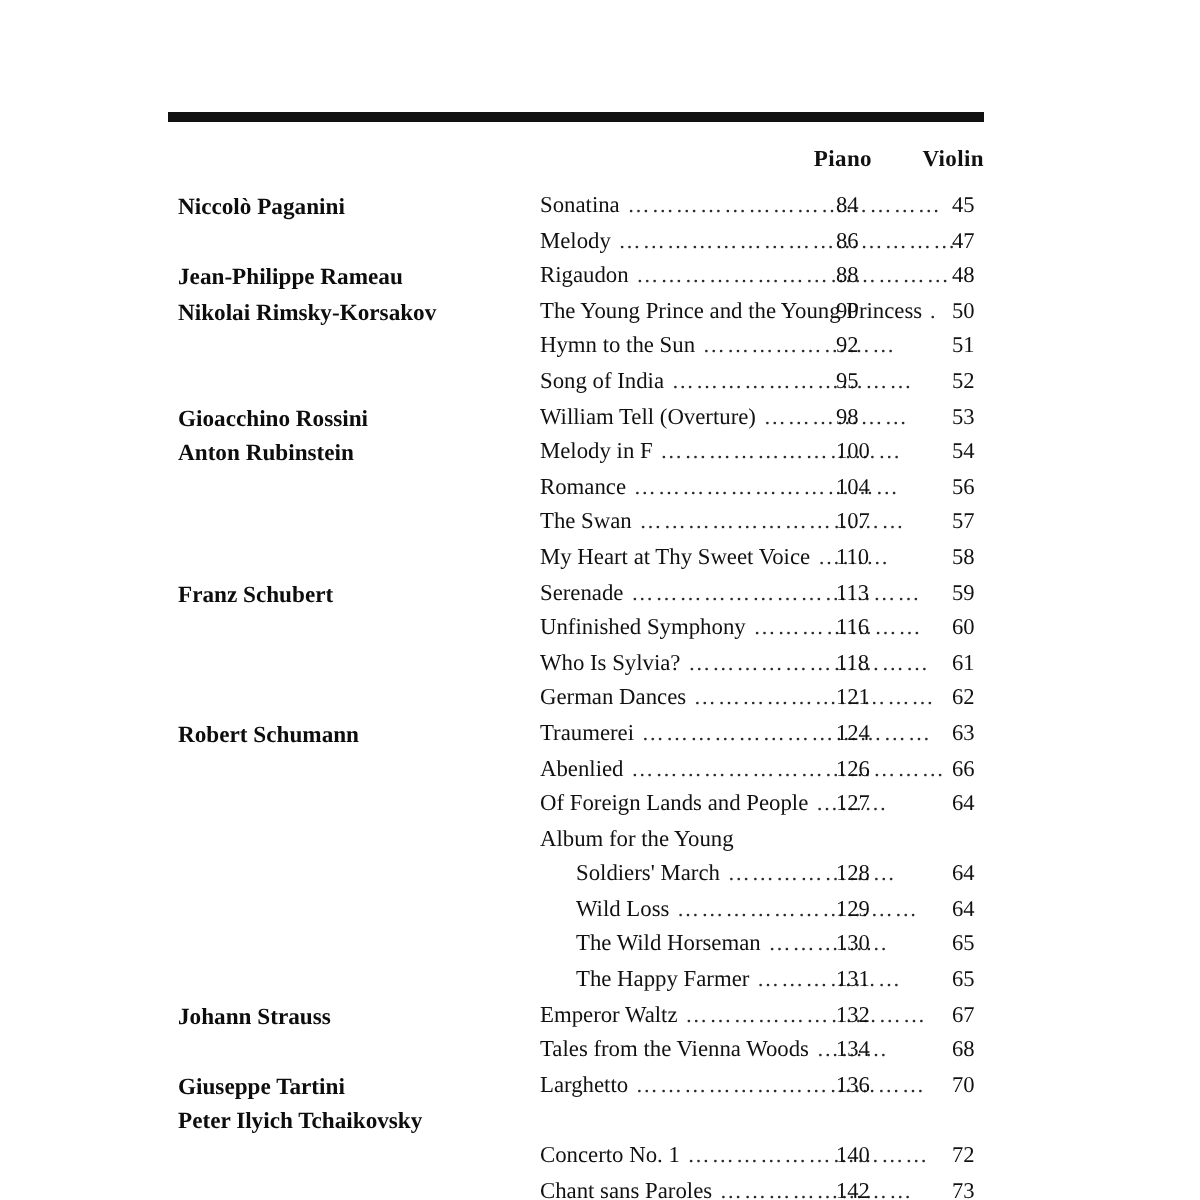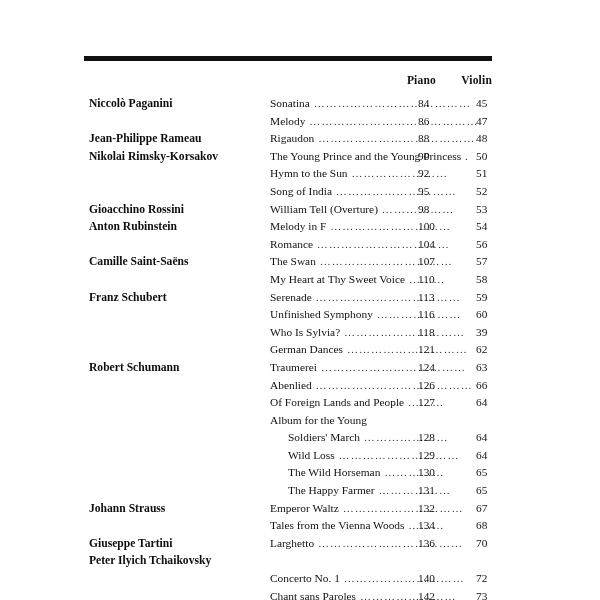--- a/index.html
+++ b/index.html
@@ -148,38 +148,37 @@
       </div>
       <div class="row">
         <div class="composer">Anton Rubinstein</div>
         <div class="entry"><span class="title-cell">Melody in F</span><span class="dots"> …………………………</span><span class="pg pg-piano">100</span><span class="pg pg-violin">54</span></div>
       </div>
       <div class="row">
         <div class="composer"></div>
         <div class="entry"><span class="title-cell">Romance</span><span class="dots"> ……………………………</span><span class="pg pg-piano">104</span><span class="pg pg-violin">56</span></div>
       </div>
       <div class="row">
-        <div class="composer">Camille Saint-Saëns</div>
         <div class="entry"><span class="title-cell">The Swan</span><span class="dots"> ……………………………</span><span class="pg pg-piano">107</span><span class="pg pg-violin">57</span></div>
       </div>
       <div class="row">
         <div class="composer"></div>
         <div class="entry"><span class="title-cell">My Heart at Thy Sweet Voice</span><span class="dots"> ………</span><span class="pg pg-piano">110</span><span class="pg pg-violin">58</span></div>
       </div>
       <div class="row">
         <div class="composer">Franz Schubert</div>
         <div class="entry"><span class="title-cell">Serenade</span><span class="dots"> ………………………………</span><span class="pg pg-piano">113</span><span class="pg pg-violin">59</span></div>
       </div>
       <div class="row">
         <div class="composer"></div>
         <div class="entry"><span class="title-cell">Unfinished Symphony</span><span class="dots"> …………………</span><span class="pg pg-piano">116</span><span class="pg pg-violin">60</span></div>
       </div>
       <div class="row">
         <div class="composer"></div>
-        <div class="entry"><span class="title-cell">Who Is Sylvia?</span><span class="dots"> …………………………</span><span class="pg pg-piano">118</span><span class="pg pg-violin">39</span></div>
+        <div class="entry"><span class="title-cell">Who Is Sylvia?</span><span class="dots"> …………………………</span><span class="pg pg-piano">118</span><span class="pg pg-violin">61</span></div>
       </div>
       <div class="row">
         <div class="composer"></div>
         <div class="entry"><span class="title-cell">German Dances</span><span class="dots"> …………………………</span><span class="pg pg-piano">121</span><span class="pg pg-violin">62</span></div>
       </div>
       <div class="row">
         <div class="composer">Robert Schumann</div>
         <div class="entry"><span class="title-cell">Traumerei</span><span class="dots"> ………………………………</span><span class="pg pg-piano">124</span><span class="pg pg-violin">63</span></div>
       </div>
       <div class="row">

